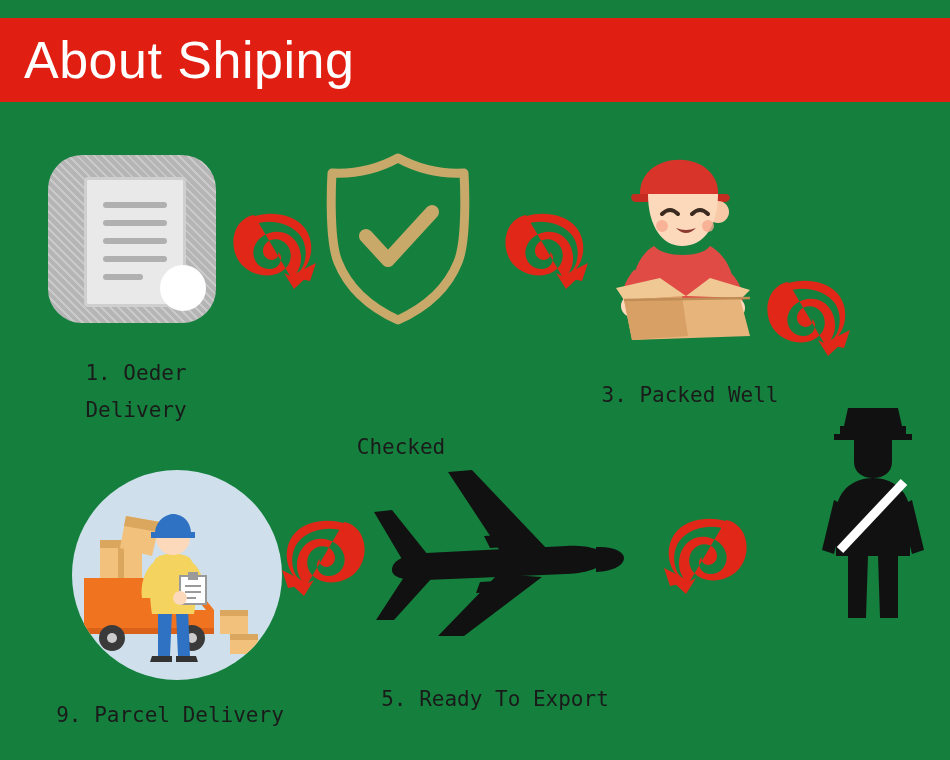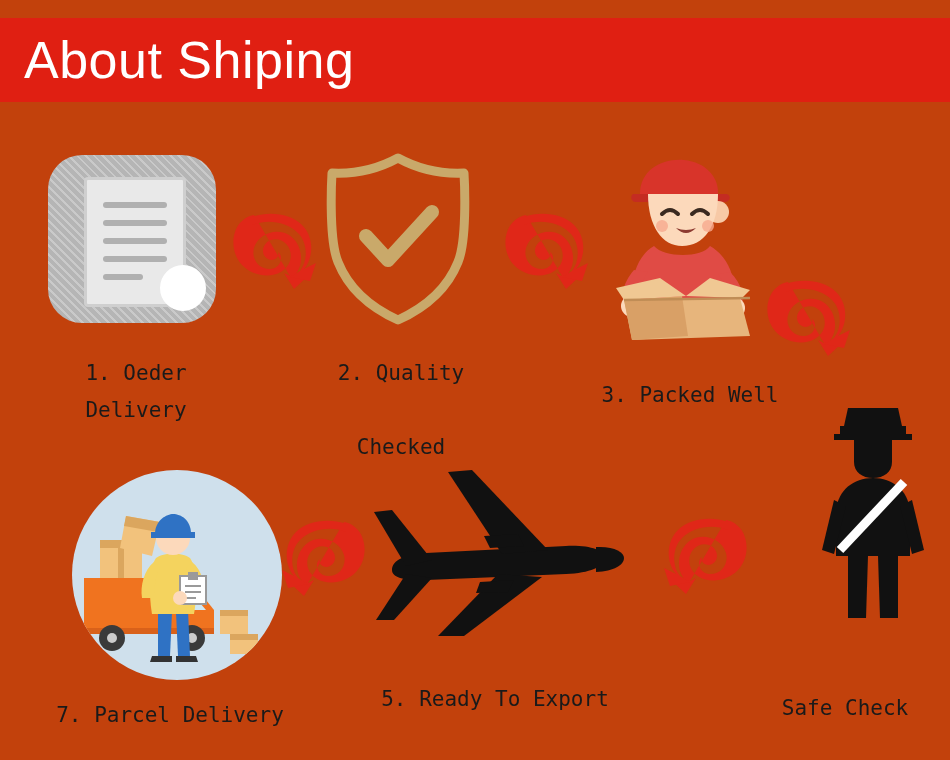--- a/index.html
+++ b/index.html
@@ -11,21 +11,21 @@
     height: 760px;
     background: #ffffff;
     font-family: "Liberation Sans", sans-serif;
     overflow: hidden;
     position: relative;
   }
   #page {
     position: relative;
     width: 950px;
     height: 760px;
-    background: #c2410c;
+    background: #15803d;
   }
   
   .banner {
     position: absolute;
     left: 0;
     top: 18px;
     width: 950px;
     height: 84px;
     background: #e01f12;
     display: flex;
@@ -183,21 +183,20 @@
     </svg>
   </div>
 
   <div class="shield-icon">
     <svg width="160" height="175" viewBox="0 0 160 175">
       <path d="M80 6 C58 18 34 22 14 21 C14 21 10 86 20 110 C32 140 58 158 80 168 C102 158 128 140 140 110 C150 86 146 21 146 21 C126 22 102 18 80 6 Z" fill="none" stroke="#c9a96a" stroke-width="9" stroke-linejoin="round"></path>
       <path d="M48 84 L70 108 L114 60" fill="none" stroke="#c9a96a" stroke-width="14" stroke-linecap="round" stroke-linejoin="round"></path>
     </svg>
   </div>
 
-  <div class="caption" style="left:313px; top:358px; width:176px;">2. Quality</div>
   <div class="caption" style="left:313px; top:395px; width:176px;margin-top:37px;">Checked</div>
 
   <div class="swirl" style="left:500px; top:205px;">
     <svg width="92" height="86" viewBox="0 0 92 86">
       <g fill="#e02718">
         <path d="M26 10 C4 14 -1 44 14 60 C28 75 56 74 62 56 C66 42 54 31 43 35 C34 38 32 50 40 54 C45 57 52 53 50 47 C56 51 53 63 43 64 C31 65 23 54 26 43 C30 29 48 22 61 30 C75 39 77 60 66 71 L80 71 L66 84 L56 68 L62 71 Z"></path>
         <path d="M24 12 C40 6 62 8 74 20 C86 32 86 52 76 64 L88 58 L82 76 L62 72 L72 66 C80 56 80 38 70 28 C58 16 38 14 24 20 Z"></path>
       </g>
     </svg>
   </div>
@@ -262,21 +261,20 @@
         <path d="M94 100 L106 150 L94 154 L82 106 Z"></path>
 
         <path d="M30 156 L30 218 L48 218 L50 156 Z"></path>
         <path d="M60 156 L62 218 L80 218 L80 156 Z"></path>
       </g>
 
       <path d="M22 150 L86 82" stroke="#ffffff" stroke-width="9"></path>
     </svg>
   </div>
 
-  <div class="caption" style="left:740px; top:693px; width:210px;">Safe Check</div>
 
   <div class="swirl" style="left:660px; top:510px;">
     <svg width="92" height="86" viewBox="0 0 92 86" style="transform:scaleX(-1);">
       <g fill="#e02718">
         <path d="M26 10 C4 14 -1 44 14 60 C28 75 56 74 62 56 C66 42 54 31 43 35 C34 38 32 50 40 54 C45 57 52 53 50 47 C56 51 53 63 43 64 C31 65 23 54 26 43 C30 29 48 22 61 30 C75 39 77 60 66 71 L80 71 L66 84 L56 68 L62 71 Z"></path>
         <path d="M24 12 C40 6 62 8 74 20 C86 32 86 52 76 64 L88 58 L82 76 L62 72 L72 66 C80 56 80 38 70 28 C58 16 38 14 24 20 Z"></path>
       </g>
     </svg>
   </div>
 
@@ -354,15 +352,15 @@
 
         <path d="M108 106 L134 106 L134 134 L108 134 Z" fill="#ffffff" stroke="#999999" stroke-width="2"></path>
         <path d="M116 102 L126 102 L126 110 L116 110 Z" fill="#9a9a9a"></path>
         <path d="M113 116 L129 116 M113 122 L129 122 M113 128 L124 128" stroke="#9a9a9a" stroke-width="2"></path>
 
         <circle cx="108" cy="128" r="7" fill="#fcd9bb"></circle>
       </g>
     </svg>
   </div>
 
-  <div class="caption" style="left:20px; top:700px; width:300px;">7. Parcel Delivery</div>
+  <div class="caption" style="left:20px; top:700px; width:300px;">9. Parcel Delivery</div>
 
 </div>
 
 </body></html>

